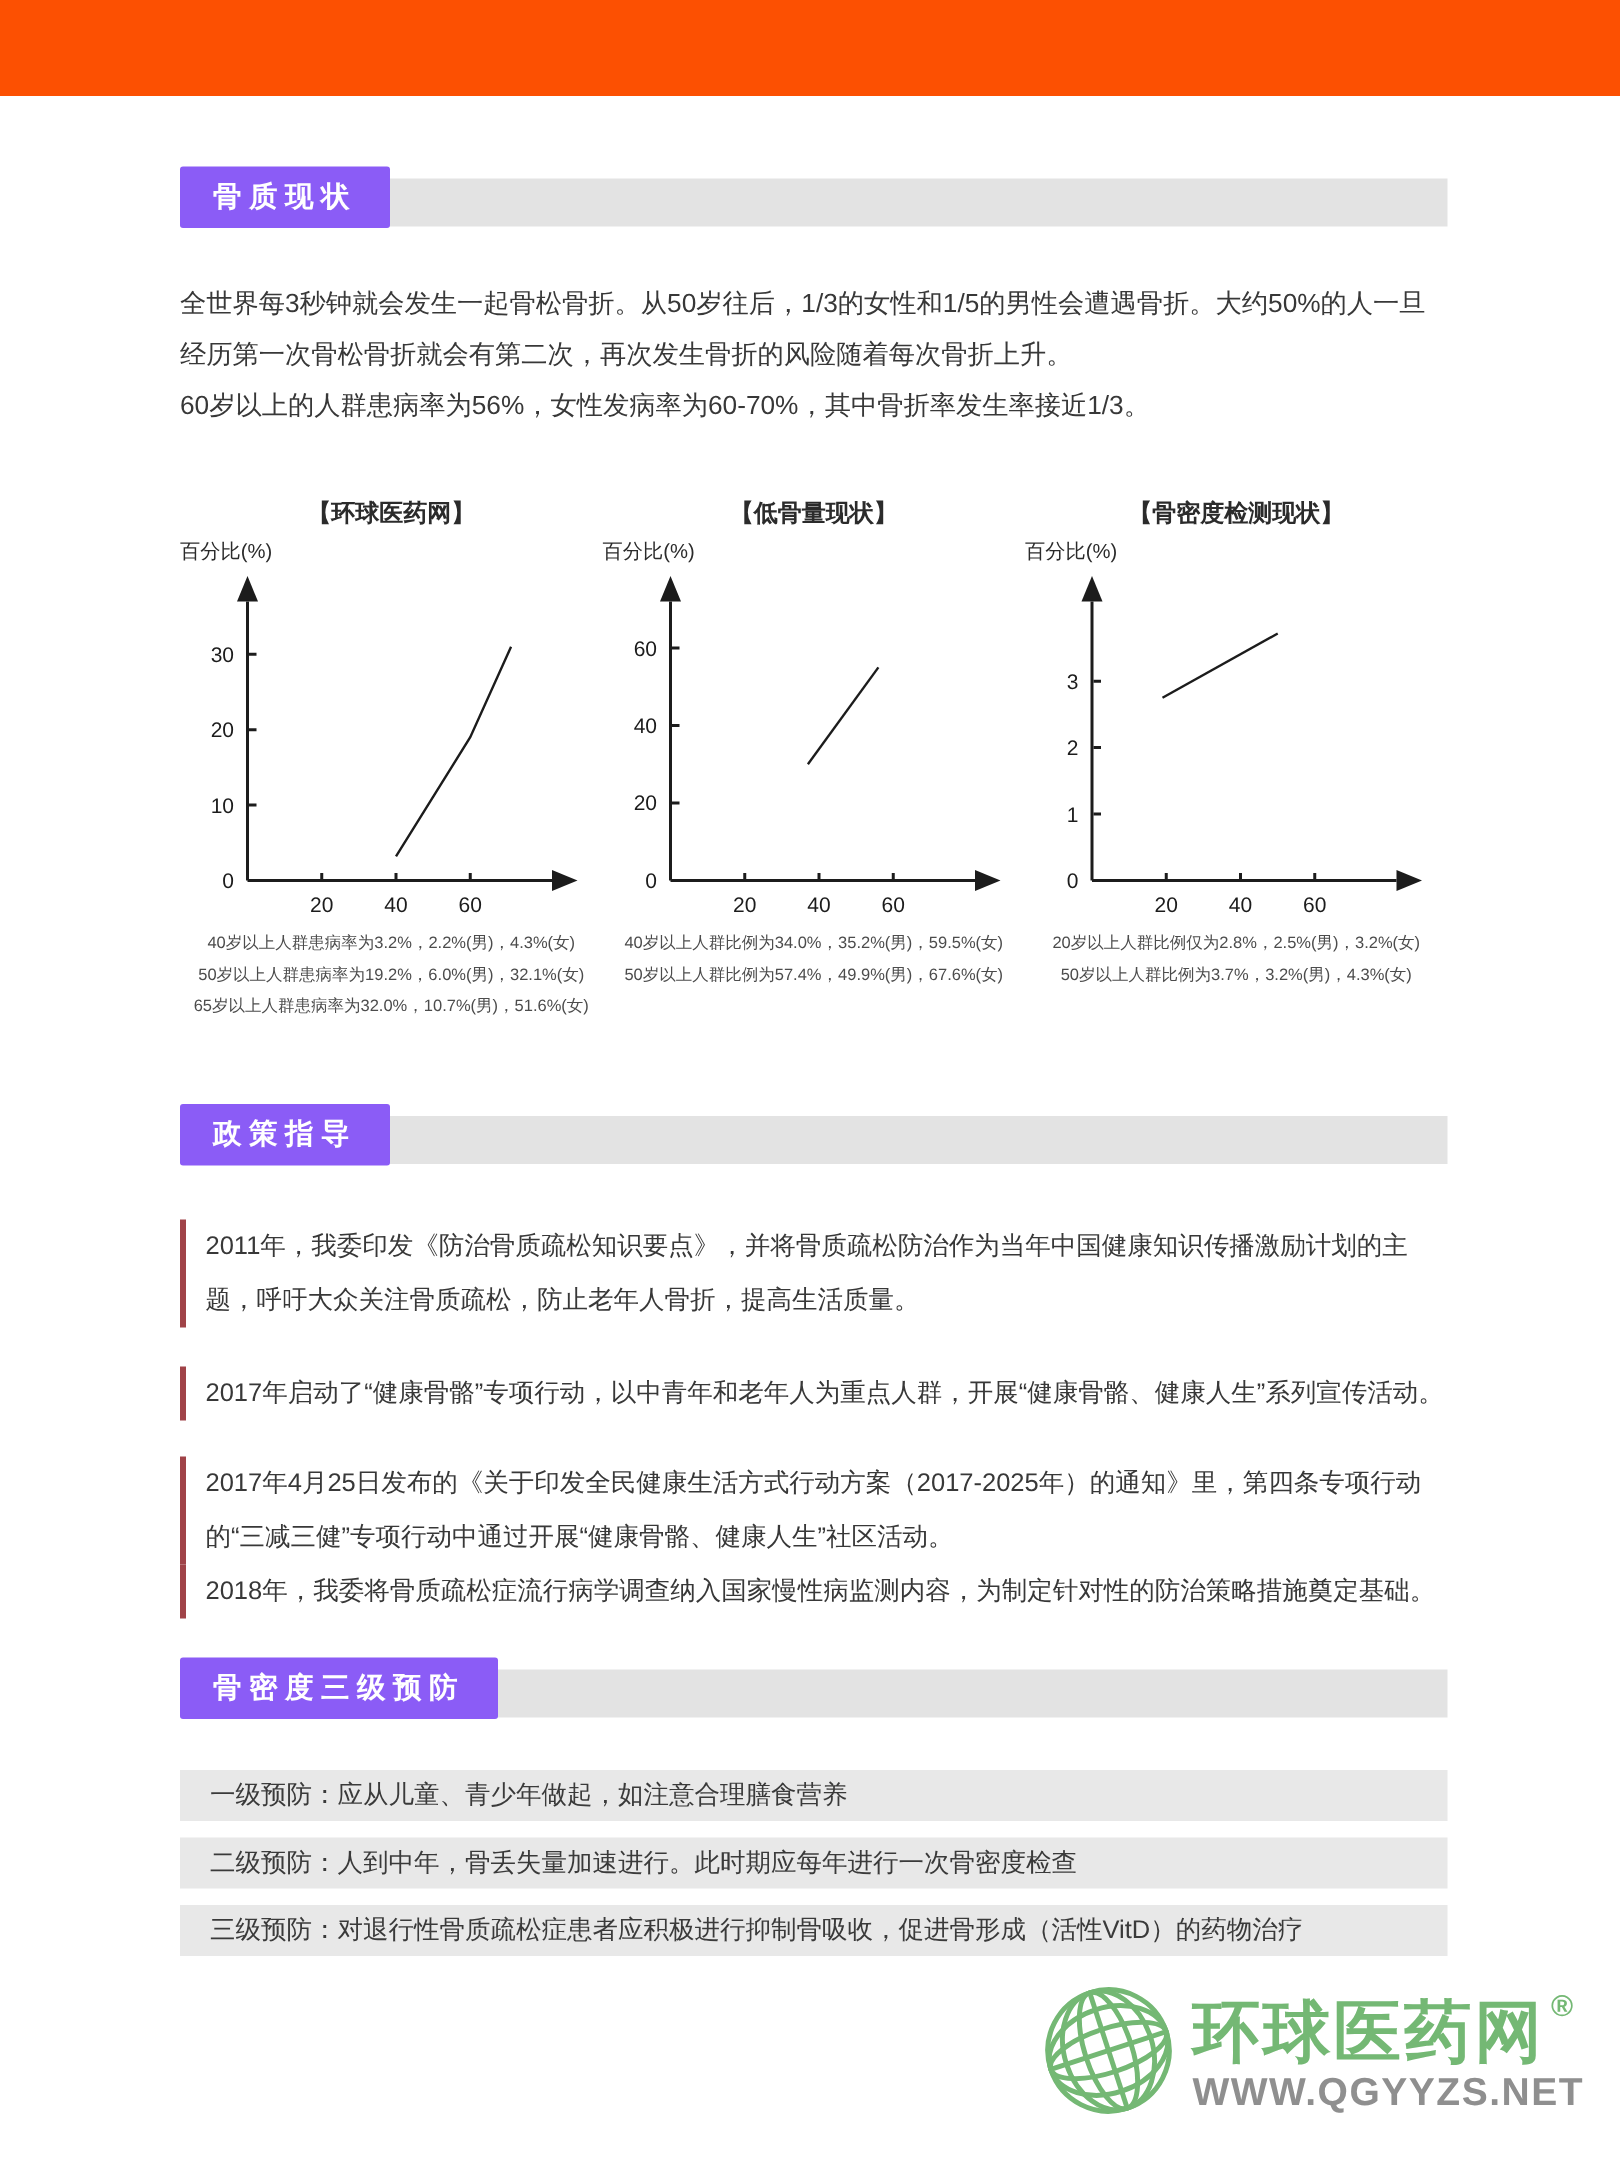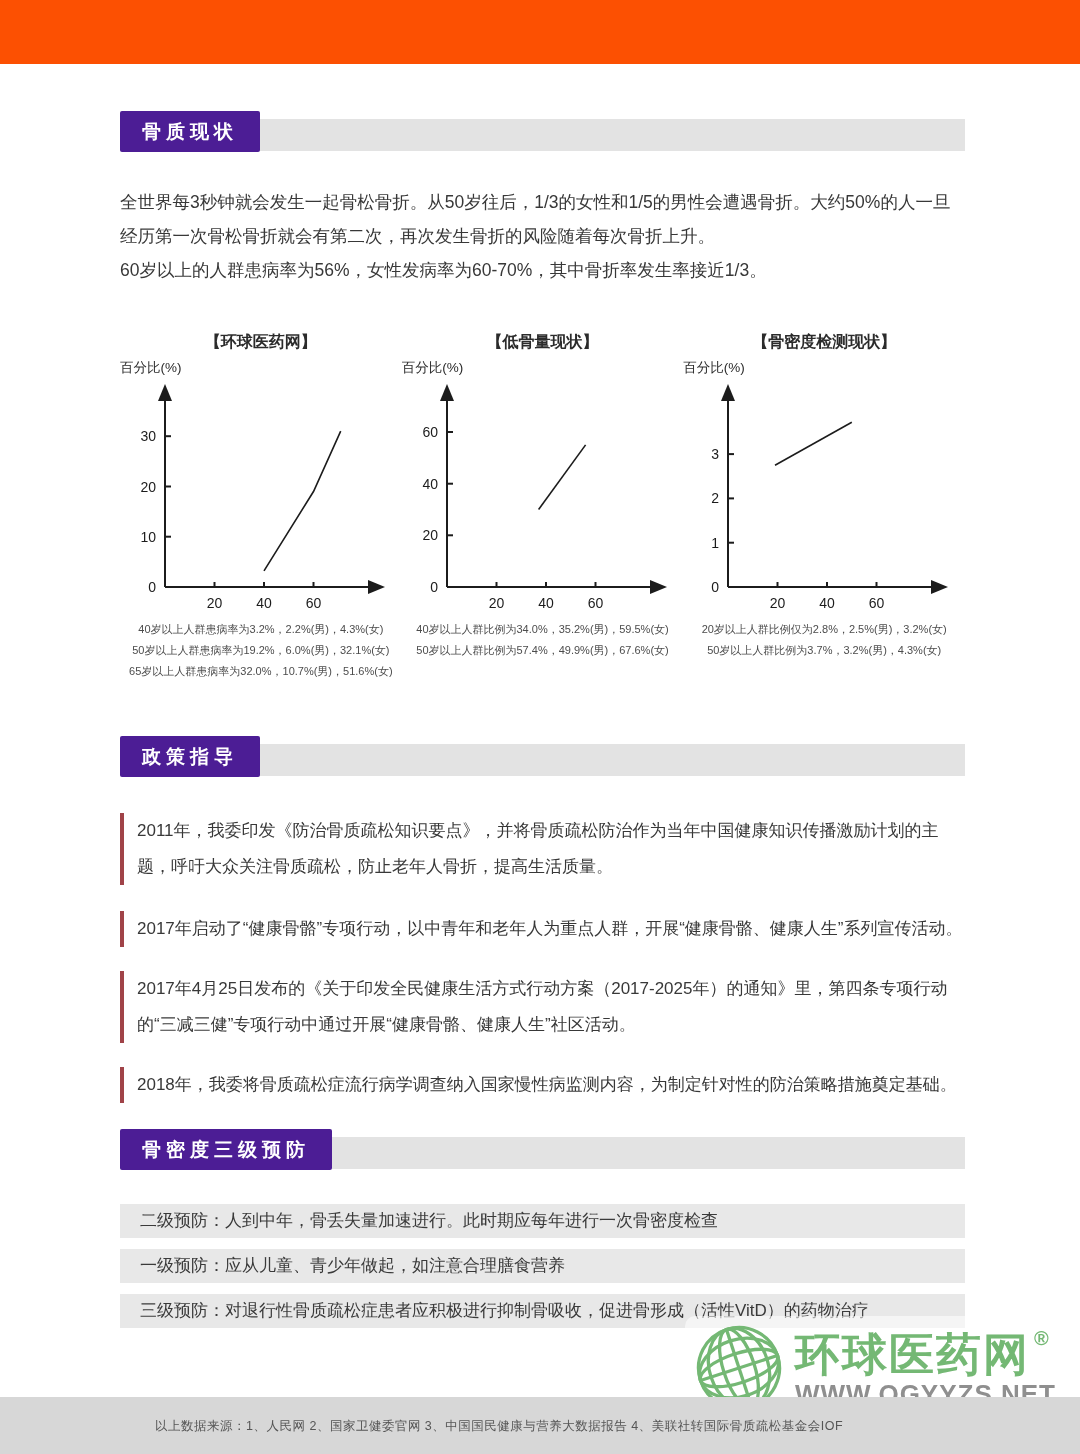--- a/index.html
+++ b/index.html
@@ -6,37 +6,37 @@
   body { font-family:"Liberation Sans","DejaVu Sans",sans-serif; background:#fff; }
   .page { position:relative; width:1080px; height:1454px; background:#fff; overflow:hidden; }
 
   .top-banner { width:100%; height:64px; background:#fc5002; }
 
   .content { position:relative; margin:0 115px 0 120px; width:845px; }
 
   .sec-head { position:relative; height:41px; }
   .sec-strip { position:absolute; left:0; right:0; top:8px; bottom:1px; background:#e3e3e3; }
   .sec-badge { position:absolute; left:0; top:0; height:41px; line-height:41px; padding:0 22px;
-               background:#4c1d95; color:#fff; font-size:19px; font-weight:bold;
+               background:#8b5cf6; color:#fff; font-size:19px; font-weight:bold;
                letter-spacing:5px; border-radius:2px; }
   .sh1 { margin-top:47px; }
   .sh2 { margin-top:54px; }
   .sh3 { margin-top:26px; }
 
   .intro { margin-top:33px; font-size:17.5px; line-height:34px; color:#383838; }
 
   .charts { display:flex; margin-top:45px; }
   .chart { flex:1; }
   .chart-title { text-align:center; font-size:16px; font-weight:600; color:#2b2b2b; height:24px; }
   .chart-ylabel { font-size:13.5px; color:#2b2b2b; height:20px; margin-top:3px; }
   svg.plot { display:block; font-family:"Liberation Sans","DejaVu Sans",sans-serif; }
   .chart-caps { margin-top:2px; text-align:center; font-size:11px; color:#4c4c4c; line-height:21px; }
 
   .bullet { border-left:4px solid #a04348; padding-left:13px; font-size:17px; line-height:36px; color:#383838; }
-  .b1 { margin-top:36px; } .b2 { margin-top:26px; } .b3 { margin-top:24px; } .b4 { margin-top:24px; }
+  .b1 { margin-top:36px; } .b2 { margin-top:26px; } .b3 { margin-top:24px; } .b4 { }
 
   .pbars { margin-top:34px; }
   .pbar { height:34px; line-height:34px; background:#e8e8e8; padding-left:20px;
           font-size:17px; color:#3a3a3a; margin-bottom:11px; }
 
   .footer { position:absolute; left:0; right:0; bottom:0; height:57px; background:#d7d7d7; }
   .footer-text { position:absolute; left:155px; top:50%; transform:translateY(-50%);
                  font-size:12.5px; color:#555; letter-spacing:0.5px; }
 
   .wm { position:absolute; right:12px; bottom:30px; display:flex; align-items:center;
@@ -167,22 +167,22 @@
     <div class="bullet b2">2017年启动了“健康骨骼”专项行动，以中青年和老年人为重点人群，开展“健康骨骼、健康人生”系列宣传活动。</div>
     <div class="bullet b3">2017年4月25日发布的《关于印发全民健康生活方式行动方案（2017-2025年）的通知》里，第四条专项行动的“三减三健”专项行动中通过开展“健康骨骼、健康人生”社区活动。</div>
     <div class="bullet b4">2018年，我委将骨质疏松症流行病学调查纳入国家慢性病监测内容，为制定针对性的防治策略措施奠定基础。</div>
 
     <div class="sec-head sh3">
       <div class="sec-strip"></div>
       <div class="sec-badge">骨密度三级预防</div>
     </div>
 
     <div class="pbars">
+      <div class="pbar">一级预防：应从儿童、青少年做起，如注意合理膳食营养</div>
       <div class="pbar">二级预防：人到中年，骨丢失量加速进行。此时期应每年进行一次骨密度检查</div>
-      <div class="pbar">一级预防：应从儿童、青少年做起，如注意合理膳食营养</div>
       <div class="pbar">三级预防：对退行性骨质疏松症患者应积极进行抑制骨吸收，促进骨形成（活性VitD）的药物治疗</div>
     </div>
 
   </div>
 
   <div class="wm">
     <span>
       <svg width="92" height="92" viewBox="0 0 100 100">
         <g fill="none" stroke="#74b874" stroke-width="3.6" transform="rotate(-18 50 50)">
           <circle cx="50" cy="50" r="44"></circle>
@@ -197,17 +197,14 @@
     </span>
     <div class="wm-text">
       <div class="brand-row">
         <span class="brand">环球医药网</span>
         <span class="reg">®</span>
       </div>
       <div class="url">WWW.QGYYZS.NET</div>
     </div>
   </div>
 
-  <div class="footer">
-    <div class="footer-text">以上数据来源：1、人民网 2、国家卫健委官网  3、中国国民健康与营养大数据报告 4、美联社转国际骨质疏松基金会IOF</div>
-  </div>
 
 </div>
 
 </body></html>

